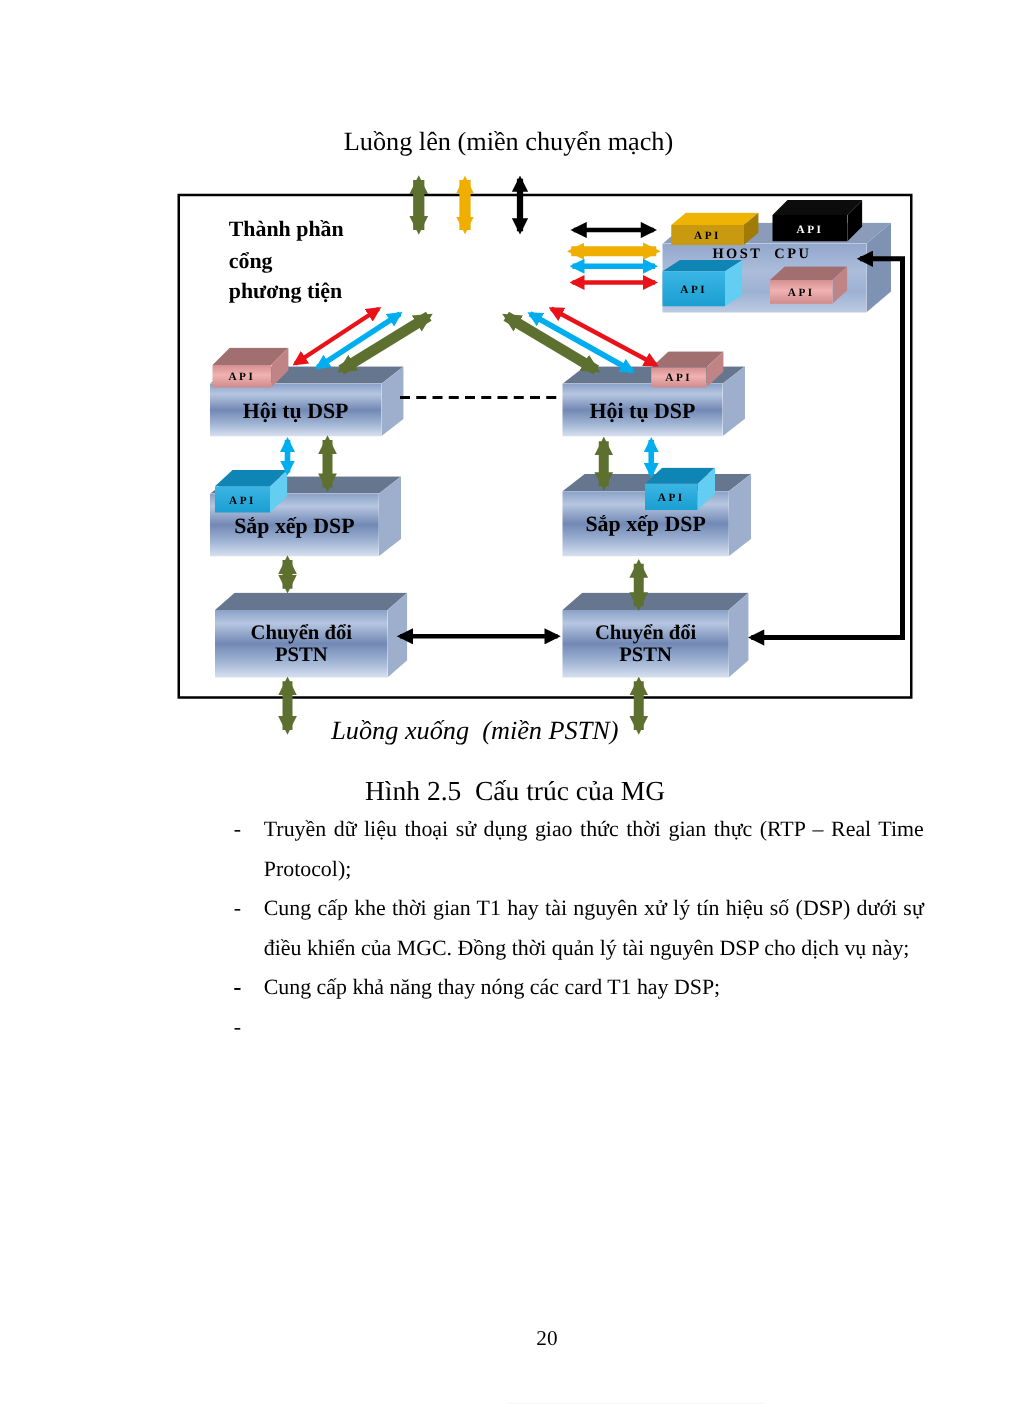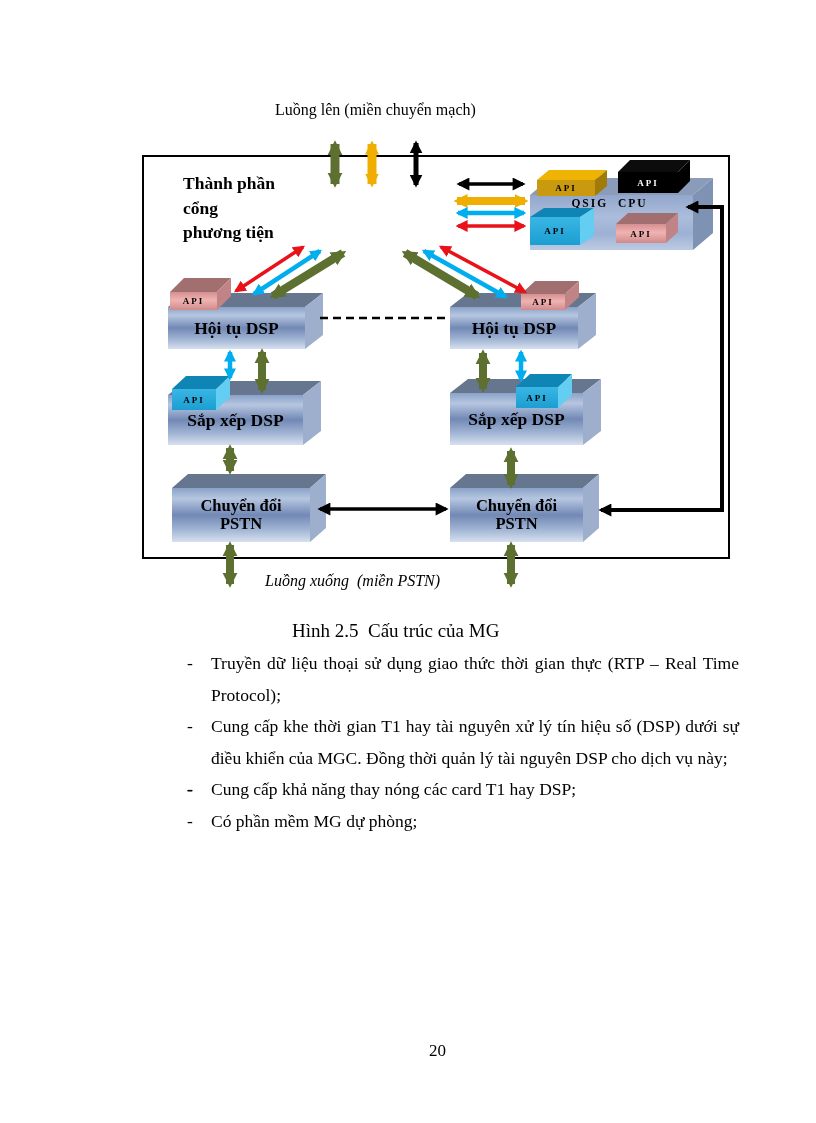--- a/index.html
+++ b/index.html
@@ -3,24 +3,24 @@
 <meta charset="utf-8">
 <style>
   html,body{margin:0;padding:0;background:#e8e8e8;}
   .page{
     position:relative;width:816px;height:1123px;margin:0 auto;background:#ffffff;
     font-family:"Liberation Serif","DejaVu Serif",serif;color:#000;overflow:hidden;
   }
   .abs{position:absolute;}
 
   
-  .flow-label{font-size:16px;white-space:pre;}
-  .caption{font-size:19px;white-space:pre;}
+  .flow-label{font-size:21px;white-space:pre;}
+  .caption{font-size:22px;white-space:pre;}
   .mg-label{font-size:17.5px;line-height:24.5px;white-space:pre-line;}
-  .pagenum{font-size:17px;}
+  .pagenum{font-size:17px;margin-top:20px;}
 
   .bullets{left:185px;top:648px;width:554px;font-size:17.5px;line-height:31.5px;}
   .bullet{position:relative;padding-left:26px;text-align:justify;}
   .bullet .dash{position:absolute;left:2px;top:0;}
 
   
   .frame{left:142px;top:155px;width:584px;height:400px;border:2px solid #000;}
 
   
   .b3d{position:absolute;}
@@ -80,21 +80,21 @@
   <div class="abs mg-label" style="left:183px;top:171px;font-weight:bold;">Thành phần
 cổng
 phương tiện</div>
 
 
   <div class="b3d host" style="left:530px;top:195px;width:163px;height:55px;--d:20px;--dv:17px;">
     <div class="top"></div>
     <div class="side"></div>
     <div class="front"></div>
   </div>
-  <div class="abs hostcpu-lbl" style="left:552px;top:197px;width:115px;text-align:center;">QSIG  CPU</div>
+  <div class="abs hostcpu-lbl" style="left:552px;top:197px;width:115px;text-align:center;">HOST  CPU</div>
 
   <div class="b3d gold" style="left:537px;top:180px;width:58px;height:16px;--d:12px;--dv:10px;">
     <div class="top"></div>
     <div class="side"></div>
     <div class="front lbl-api">API</div>
   </div>
   <div class="b3d blackb" style="left:618px;top:172px;width:60px;height:21px;--d:12px;--dv:12px;">
     <div class="top"></div>
     <div class="side"></div>
     <div class="front lbl-api">API</div>
@@ -243,19 +243,18 @@
     </div>
       <div class="bullet">
       <span class="dash">-</span>
     </div>
       <div class="bullet">
       <span class="dash">-</span>
       <span>Cung cấp khả năng thay nóng các card T1 hay DSP;</span>
     </div>
       <div class="bullet">
       <span class="dash">-</span>
-      <span>Có phần mềm MG dự phòng;</span>
     </div>
     </div>
 
   <div class="abs pagenum" style="left:429px;top:1041px;">20</div>
 
 </div>
 
 </body></html>

